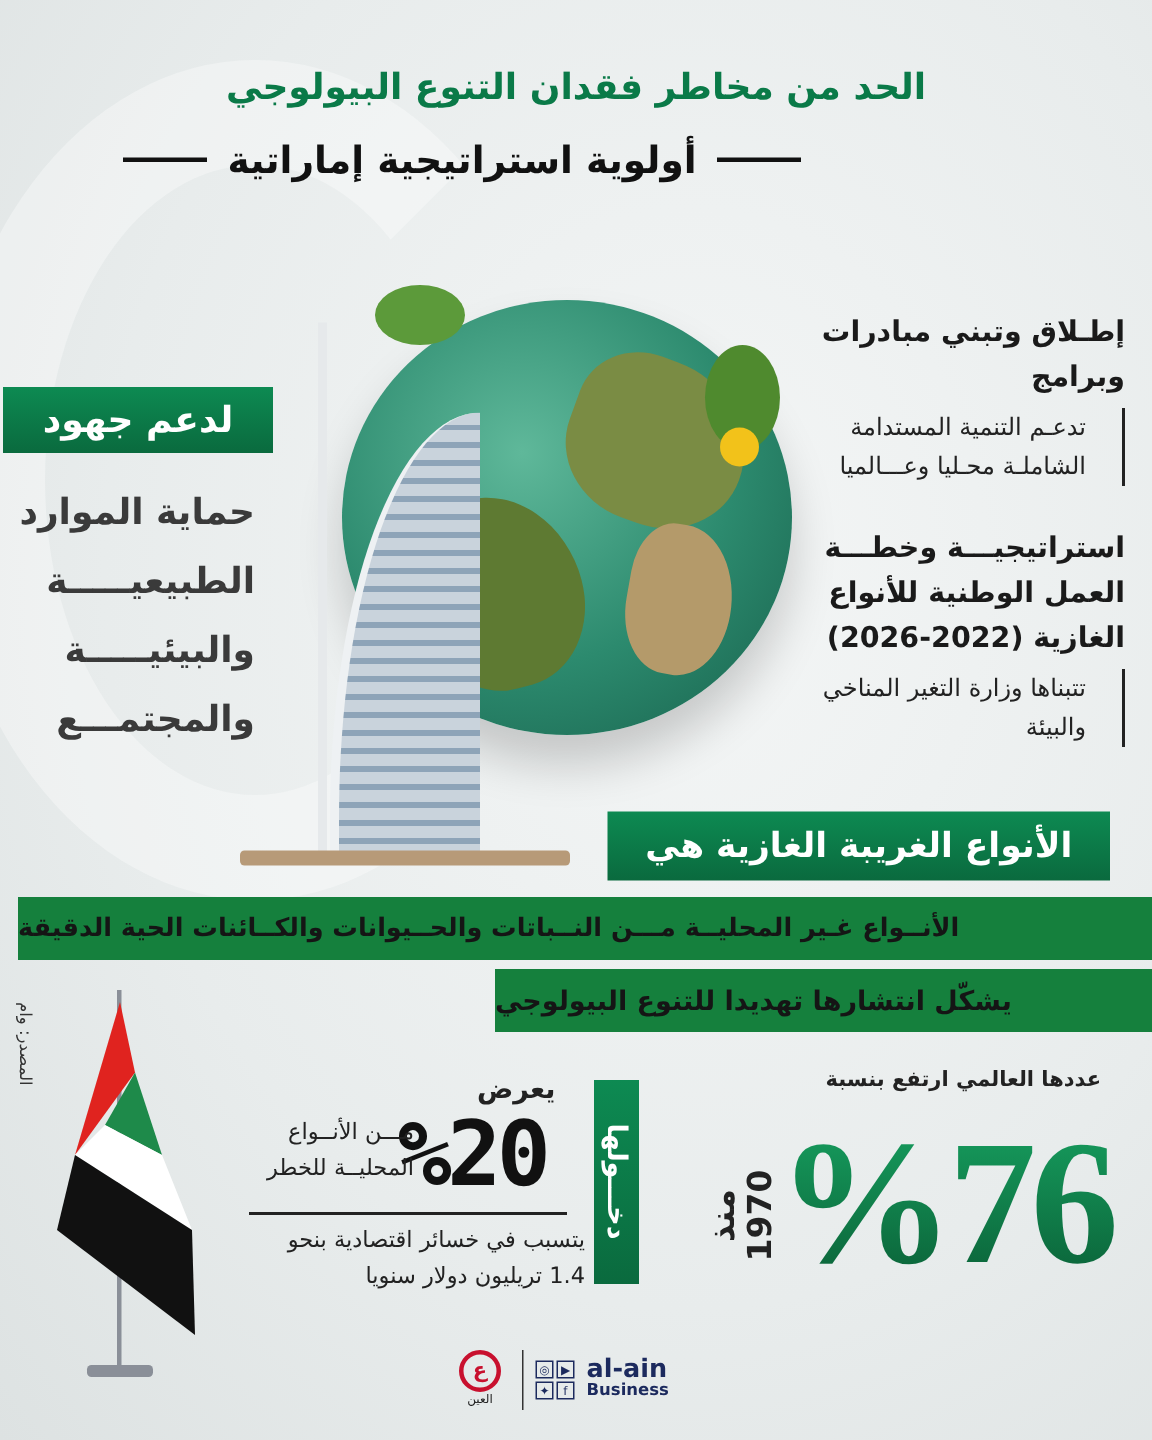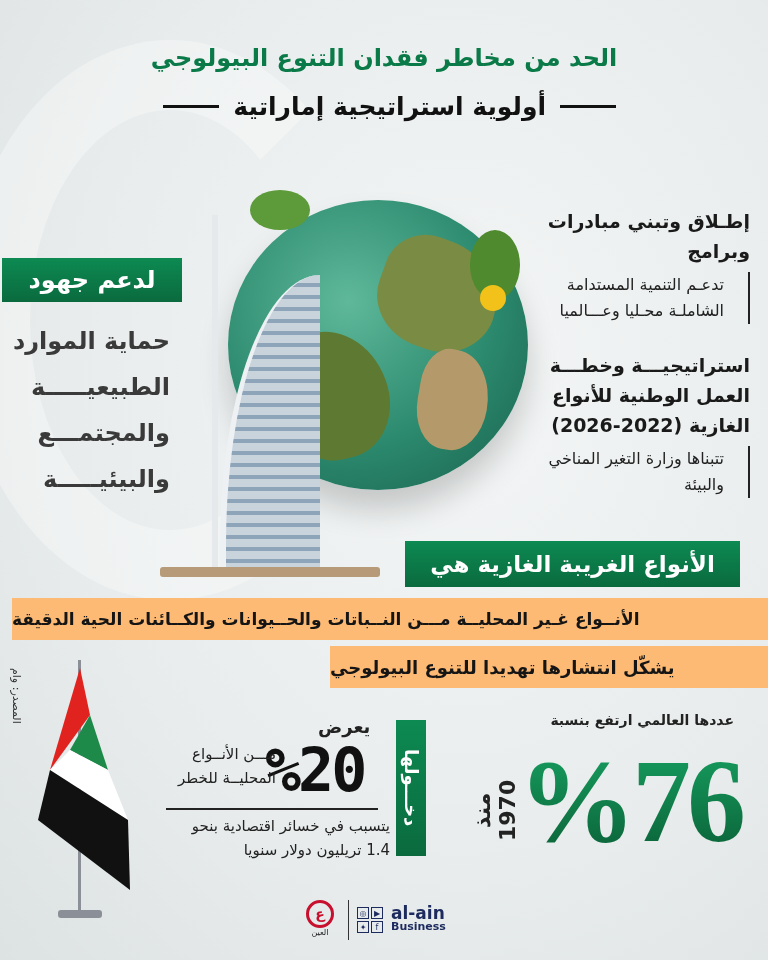--- a/index.html
+++ b/index.html
@@ -16,21 +16,21 @@
     border: 70px solid rgba(255,255,255,0.35);
     border-right-color: transparent;
   }
   .rtl { direction: rtl; }
   .title {
     position: absolute; top: 44px; left: 0; width: 768px; text-align: center;
     font-size: 24px; font-weight: bold; color: #0a7a48;
   }
   .subtitle {
     position: absolute; top: 92px; left: 0; width: 616px;
-    display: flex; justify-content: flex-start; align-items: center; gap: 14px;
+    display: flex; justify-content: center; align-items: center; gap: 14px;
     font-size: 25px; font-weight: bold; color: #111;
   }
   .subtitle .dash { width: 56px; height: 3px; background: #111; }
 
   
   .globe {
     position: absolute; left: 228px; top: 200px; width: 300px; height: 290px; border-radius: 50%;
     background: radial-gradient(circle at 40% 35%, #5fb89a 0%, #2c8a6e 55%, #17604b 100%);
     box-shadow: 0 20px 30px rgba(0,0,0,0.18);
     overflow: hidden;
@@ -73,21 +73,21 @@
     font-size: 16px; color: #222; line-height: 26px;
     border-right: 2px solid #222; padding-right: 24px; margin-top: 6px;
   }
   .block1 { top: 206px; }
   .block2 { top: 350px; }
 
   .invasive-label {
     position: absolute; left: 405px; top: 541px; width: 335px; height: 46px; font-size: 23px;
   }
   .tan-bar {
-    position: absolute; background: #fdba74; color: #151515; font-weight: bold;
+    position: absolute; background: #15803d; color: #151515; font-weight: bold;
     display: flex; align-items: center; justify-content: flex-end; padding-right: 20px;
   }
   .tan1 { left: 12px; top: 598px; width: 756px; height: 42px; font-size: 17px; }
   .tan2 { left: 330px; top: 646px; width: 438px; height: 42px; font-size: 18px; }
 
   
   .stat76-label {
     position: absolute; right: 34px; top: 712px; font-size: 14px; font-weight: bold; color: #222;
   }
   .stat76 {
@@ -177,22 +177,22 @@
 <div class="tower">
   <div class="mast"></div>
   <div class="sail"></div>
   <div class="base"></div>
 </div>
 
 <div class="support-label green-box rtl">لدعم جهود</div>
 <div class="support-list rtl">
   <div>حماية الموارد</div>
   <div>الطبيعيـــــة</div>
+  <div>والبيئيـــــة</div>
   <div>والمجتمـــع</div>
-  <div>والبيئيـــــة</div>
 </div>
 
 <div class="r-block block1 rtl">
   <div class="r-head">إطـلاق وتبني مبادرات وبرامج</div>
   <div class="r-sub">تدعـم التنمية المستدامة الشاملـة محـليا وعـــالميا</div>
 </div>
 <div class="r-block block2 rtl">
   <div class="r-head">استراتيجيـــة وخطـــة العمل الوطنية للأنواع الغازية (2022-2026)</div>
   <div class="r-sub">تتبناها وزارة التغير المناخي والبيئة</div>
 </div>

